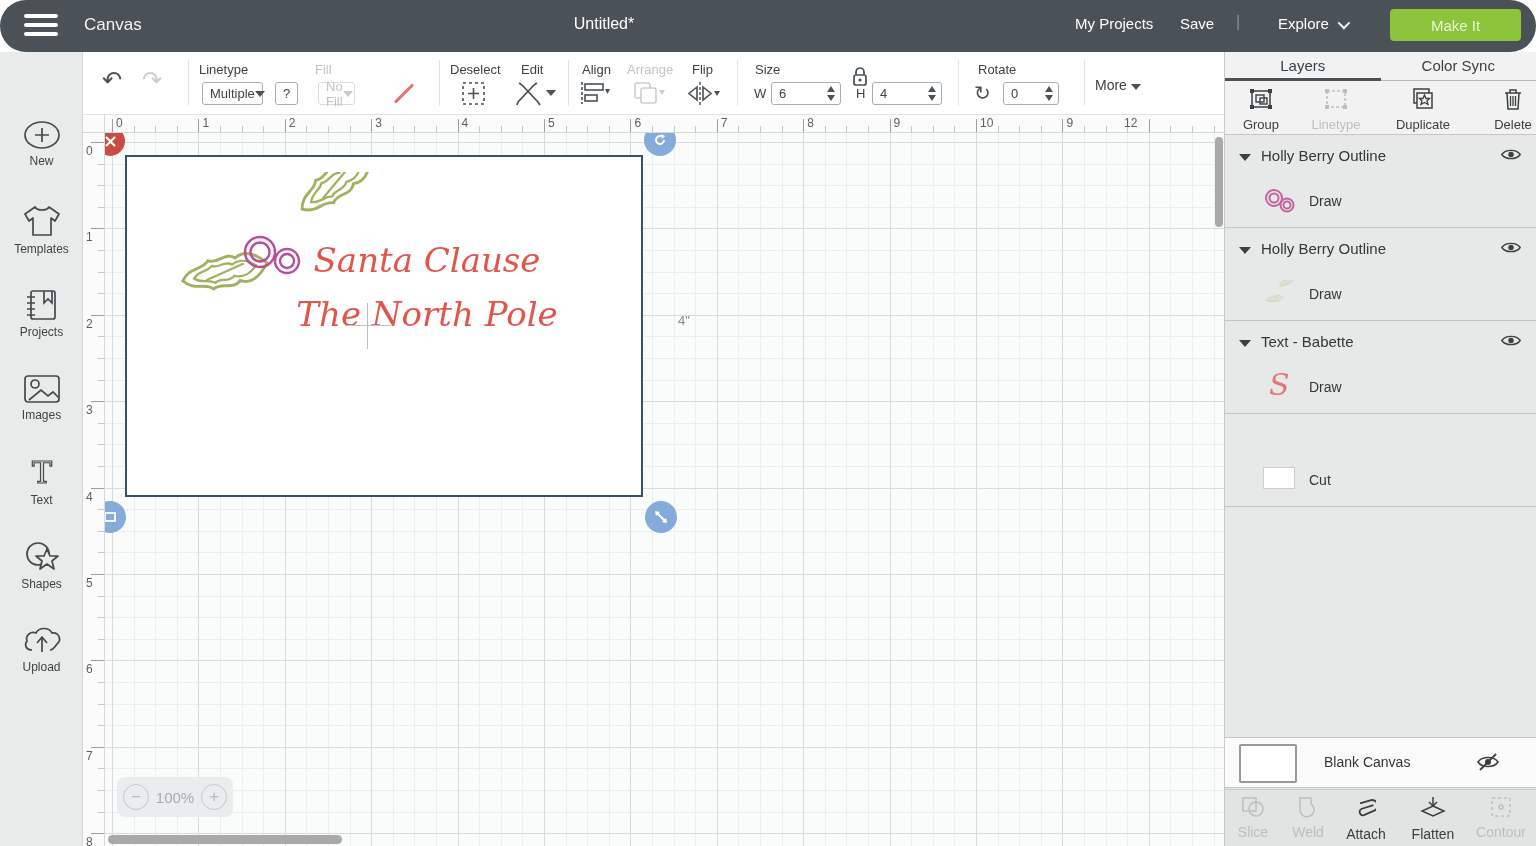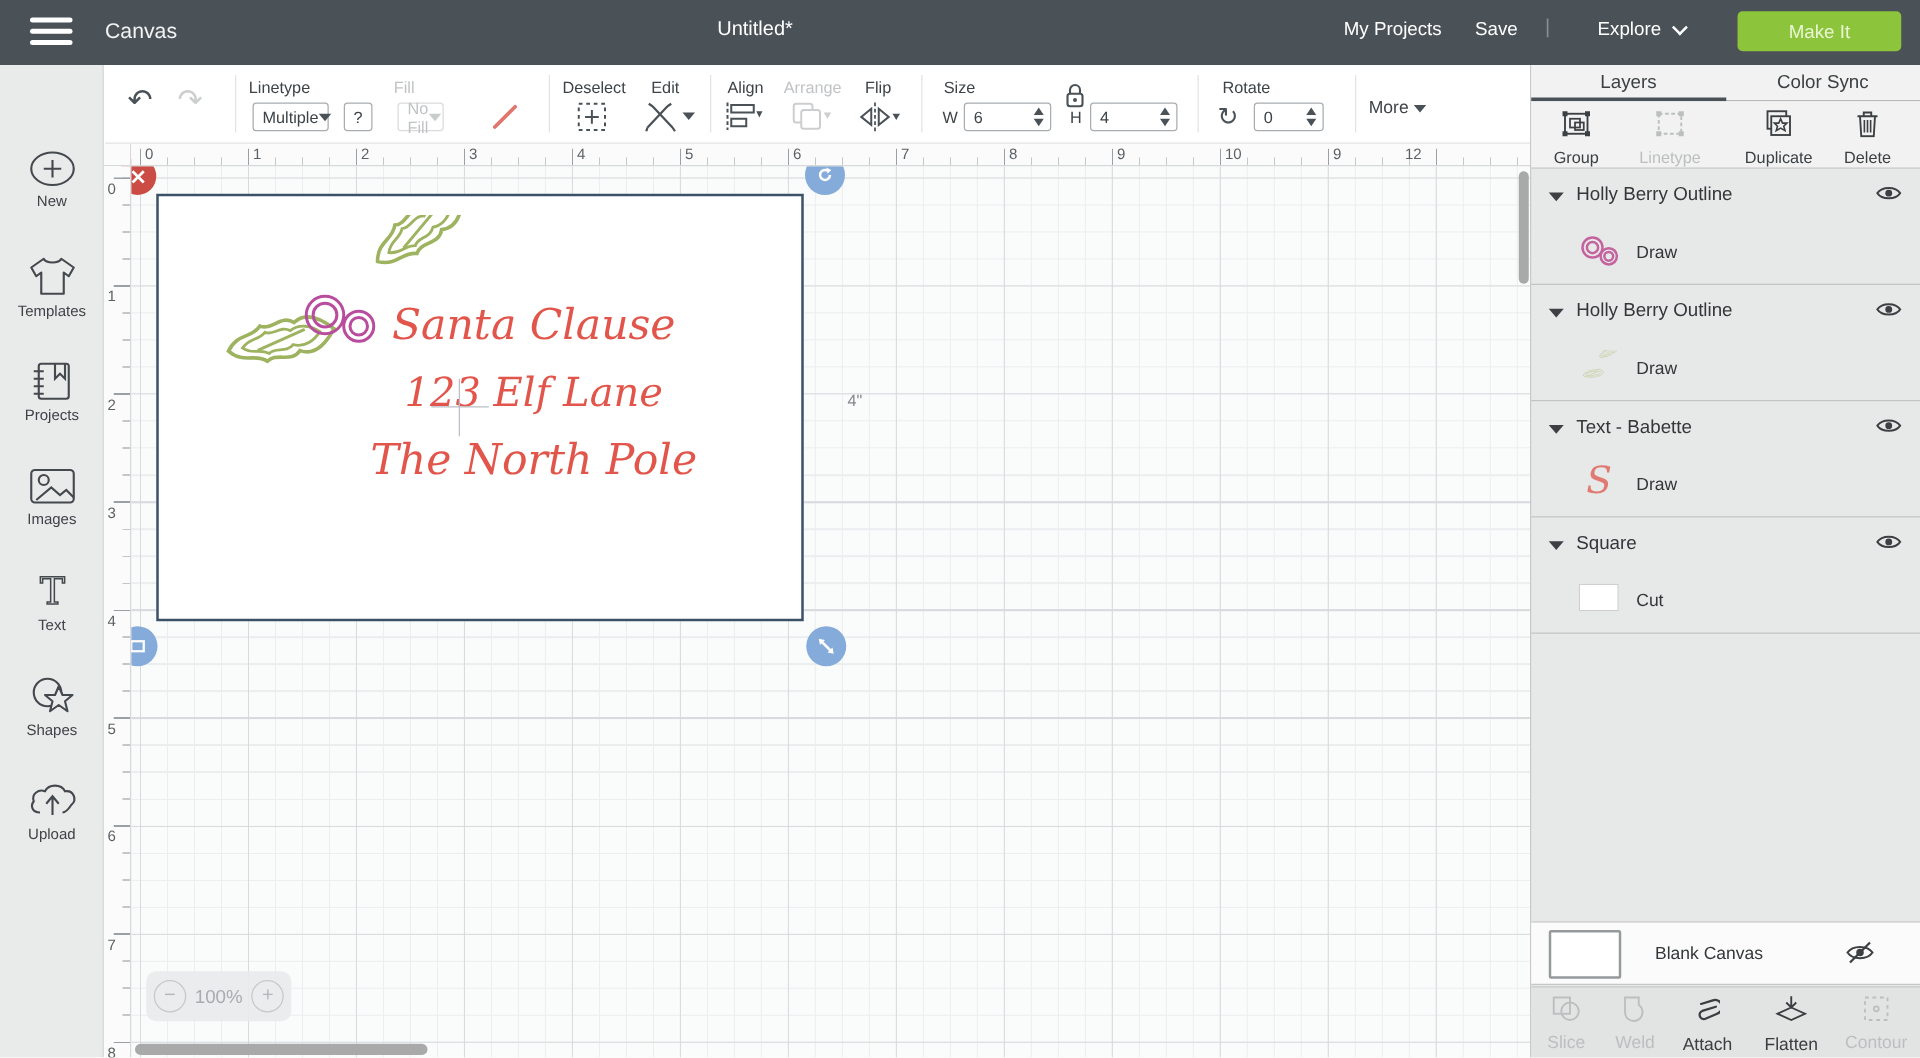--- a/index.html
+++ b/index.html
@@ -1,21 +1,21 @@
 <!DOCTYPE html>
 <html><head>
 <meta charset="utf-8">
 <style>
   * { margin:0; padding:0; box-sizing:border-box; }
   html,body { width:1536px; height:846px; overflow:hidden; }
   body { font-family:"Liberation Sans", sans-serif; background:#fff; position:relative; }
   .abs { position:absolute; }
 
   
-  .topbar { position:absolute; left:0; top:0; width:1536px; height:52px; background:#4a5157; color:#fff; z-index:40; }
+  .topbar { position:absolute; left:0; top:0; width:1536px; height:52px; background:#4a5157; color:#fff; z-index:40;border-radius:26px; }
   .hamburger { position:absolute; left:24px; top:14px; width:34px; height:24px; cursor:pointer; }
   .hamburger span { display:block; height:4px; background:#fff; border-radius:2px; margin-bottom:5px; }
   .app-title { position:absolute; left:84px; top:15px; font-size:17px; color:#f2f3f3; }
   .doc-title { position:absolute; left:604px; top:15px; transform:translateX(-50%); font-size:16px; color:#fff; }
   .top-link { position:absolute; top:15px; font-size:15px; color:#fff; cursor:pointer; }
   .top-sep { position:absolute; top:13px; color:#8a9096; font-size:16px; }
   .chev-down { display:inline-block; width:9px; height:9px; border-right:2px solid #fff; border-bottom:2px solid #fff; transform:rotate(45deg) translateY(-2px); margin-left:9px; }
   .make-it { position:absolute; left:1390px; top:9px; width:131px; height:32px; background:#8cc43c; border:none; border-radius:4px; color:#eaf6d4; font-size:15px; font-family:inherit; cursor:pointer; }
 
   
@@ -362,21 +362,20 @@
       <g stroke="#b94d9d" fill="none" stroke-width="2.4">
         <circle cx="93" cy="80" r="15"></circle>
           <circle cx="93" cy="80" r="9.5"></circle>
         <circle cx="120" cy="89" r="12"></circle>
           <circle cx="120" cy="89" r="7"></circle>
       </g>
     </svg>
 
     <div class="card-text">
       <div class="ct-1">Santa Clause</div>
-      <div class="ct-2">123 Elf Lane</div>
       <div class="ct-3">The North Pole</div>
     </div>
     <div class="crosshair-v"></div>
     <div class="crosshair-h"></div>
   </div>
 
   <div class="handle red" style="left:-10px;top:-7px;width:30px;height:30px">
     <svg width="11" height="11" viewBox="0 0 11 11">
         <path d="M1,1 L10,10 M10,1 L1,10" stroke="#fff" stroke-width="2.2"></path>
       </svg>
@@ -442,21 +441,21 @@
       <span class="lbl">Linetype</span>
     </div>
     <div class="raction" style="left:163px;width:70px">
       <svg width="24" height="22" viewBox="0 0 24 22">
           <rect x="3" y="1" width="15" height="14" fill="none" stroke="currentColor" stroke-width="1.5"></rect>
           <rect x="6" y="5" width="15" height="15" fill="#f2f2f2" stroke="currentColor" stroke-width="1.5"></rect>
           <path d="M13.5,7 L15,10.5 L18.5,10.5 L16,13 L17,16.5 L13.5,14.5 L10,16.5 L11,13 L8.5,10.5 L12,10.5 Z" fill="none" stroke="currentColor" stroke-width="1.3"></path>
         </svg>
       <span class="lbl">Duplicate</span>
     </div>
-    <div class="raction" style="left:245px;width:48px">
+    <div class="raction" style="left:264px;width:48px">
       <svg width="20" height="22" viewBox="0 0 20 22">
           <path d="M2,5 H18 M7,5 V2 H13 V5" fill="none" stroke="currentColor" stroke-width="1.5"></path>
           <path d="M4,5 L5,21 H15 L16,5" fill="none" stroke="currentColor" stroke-width="1.5"></path>
           <path d="M7.5,8 V18 M10,8 V18 M12.5,8 V18" stroke="currentColor" stroke-width="1.3"></path>
         </svg>
       <span class="lbl">Delete</span>
     </div>
   </div>
 
   <div class="layer-group" style="top:83px;height:92px">
@@ -514,27 +513,20 @@
           </svg></span>
     </div>
     <div class="layer-sub">
       <span class="thumb-s">S</span>
       <span class="op-label">Draw</span>
     </div>
   </div>
   <div class="group-div" style="top:361px"></div>
 
   <div class="layer-group" style="top:362px;height:92px">
-    <div class="layer-head">
-      <i class="caret"></i>
-      <span class="layer-title">Square</span>
-      <span class="eye"><svg width="22" height="15">
-            <use href="#eye-icon-sym" width="22" height="15"></use>
-          </svg></span>
-    </div>
     <div class="layer-sub">
       <span class="thumb-square"></span>
       <span class="op-label">Cut</span>
     </div>
   </div>
   <div class="group-div" style="top:454px"></div>
 
   <div class="blank-row">
     <span class="blank-swatch"></span>
     <span class="blank-label">Blank Canvas</span>

